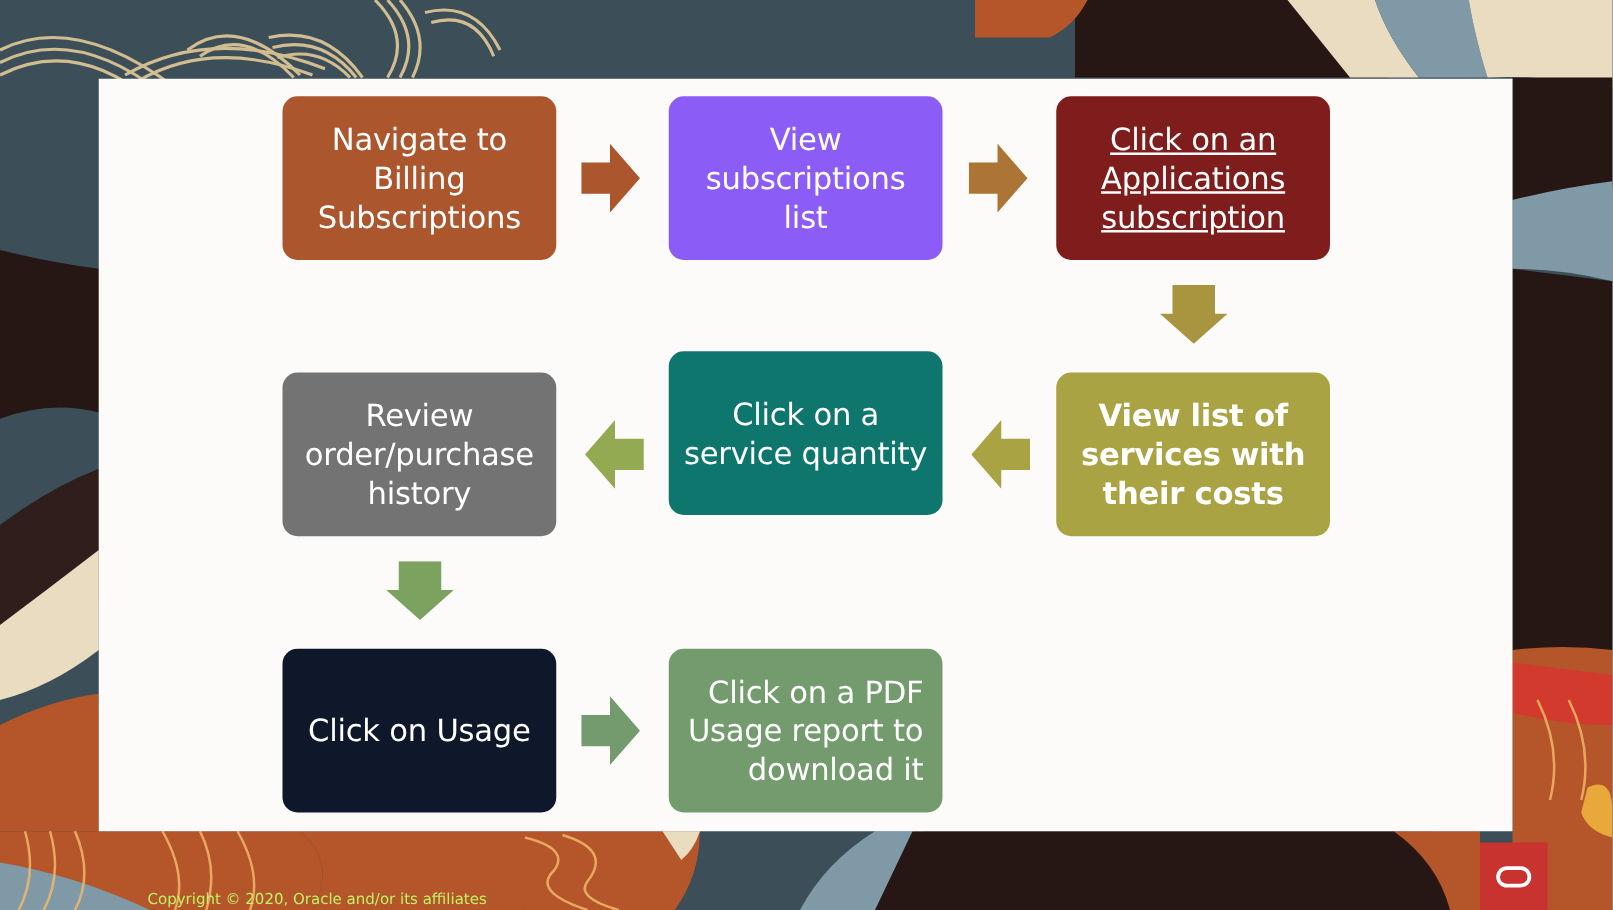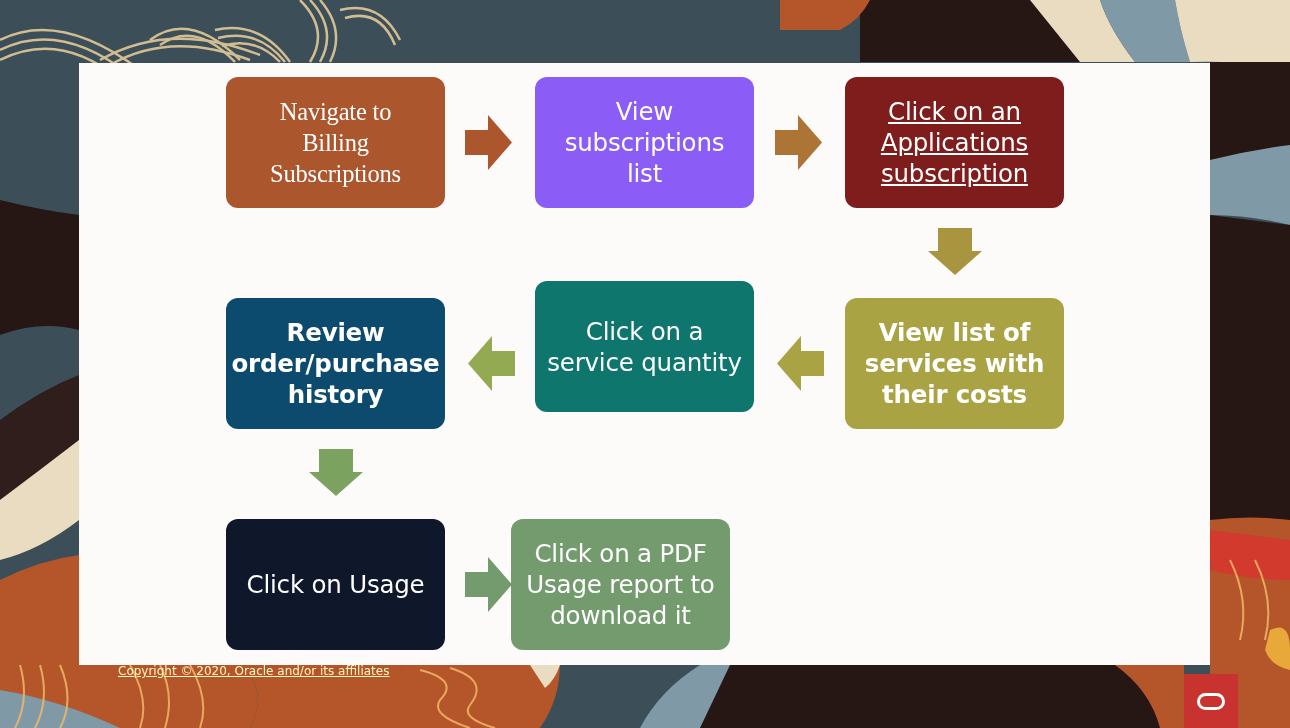--- a/index.html
+++ b/index.html
@@ -1,21 +1,21 @@
 <!DOCTYPE html>
 <html><head>
 <meta charset="utf-8">
 <style>
   html, body { margin:0; padding:0; }
   body { width:1290px; height:728px; position:relative; overflow:hidden; font-family:"DejaVu Sans", sans-serif; background:#3c4f59; }
   .bg { position:absolute; inset:0; overflow:hidden; }
   .panel { position:absolute; left:79px; top:63px; width:1131px; height:602px; background:#fcfbfa; }
   .box { position:absolute; width:219px; height:131px; border-radius:12px; color:#fff; display:flex; align-items:center; justify-content:center; text-align:center; font-size:24.5px; line-height:31px; letter-spacing:-0.2px; box-sizing:border-box; padding:0 6px; white-space:pre-line; }
   .arrow { position:absolute; }
-  .copyright { position:absolute; left:118px; top:664px; font-size:12px; color:#fef9c3;text-decoration:underline; }
+  .copyright { position:absolute; left:118px; top:712px; font-size:12px; color:#bef264; }
   .logo { position:absolute; left:1184px; top:674px; width:54px; height:54px; background:#c8322f; }
   .logo .ring { position:absolute; left:13px; top:19px; width:28px; height:17px; border:3.5px solid #fff; border-radius:10px; box-sizing:border-box; }
 </style>
 </head>
 <body>
 
 <div class="bg">
   <svg width="1290" height="728" viewBox="0 0 1290 728">
     <rect width="1290" height="728" fill="#3c4f59"></rect>
 
@@ -74,41 +74,41 @@
       <path d="M420 670 Q460 680 440 700 Q430 715 470 728"></path>
         <path d="M450 668 Q490 680 470 705 Q460 718 495 728"></path>
       <path d="M1230 560 Q1250 600 1240 640"></path>
         <path d="M1255 560 Q1275 600 1265 640"></path>
     </g>
   </svg>
 </div>
 
 <div class="panel"></div>
 
-<div class="box" style="left:226px; top:77px; background:#ac562e;font-family:Liberation Serif, serif;">Navigate to
+<div class="box" style="left:226px; top:77px; background:#ac562e;">Navigate to
 Billing
 Subscriptions</div>
 <div class="box" style="left:535px; top:77px; background:#8b5cf6;">View
 subscriptions
 list</div>
 <div class="box" style="left:845px; top:77px; background:#7f1d1d;text-decoration:underline;">Click on an
 Applications
 subscription</div>
 
 <div class="box" style="left:845px; top:298px; background:#a9a344;font-weight:bold;">View list of
 services with
 their costs</div>
 <div class="box" style="left:535px; top:281px; background:#0f766e;">Click on a
 service quantity</div>
-<div class="box" style="left:226px; top:298px; background:#0c4a6e;font-weight:bold;">Review
+<div class="box" style="left:226px; top:298px; background:#737373;">Review
 order/purchase
 history</div>
 
 <div class="box" style="left:226px; top:519px; background:#0f172a;">Click on Usage</div>
-<div class="box" style="left:511px; top:519px; background:#739b6d;">Click on a PDF
+<div class="box" style="left:535px; top:519px; background:#739b6d;text-align:right;">Click on a PDF
 Usage report to
 download it</div>
 
 <svg class="arrow" style="left:465px; top:115px;" width="48" height="55" viewBox="0 0 48 55">
     <polygon points="0,15 23,15 23,0 47,27.5 23,55 23,40 0,40" fill="#ac562e"></polygon>
   </svg>
 <svg class="arrow" style="left:775px; top:115px;" width="48" height="55" viewBox="0 0 48 55">
     <polygon points="0,15 23,15 23,0 47,27.5 23,55 23,40 0,40" fill="#ad7535"></polygon>
   </svg>
 <svg class="arrow" style="left:927px; top:228px;" width="56" height="47" viewBox="0 0 56 47">

